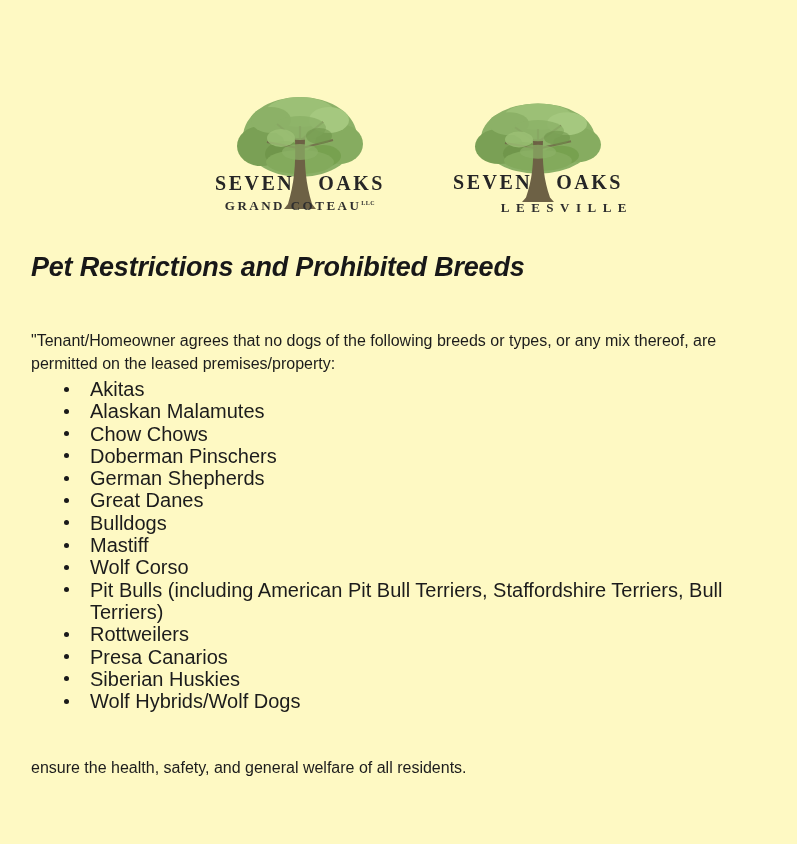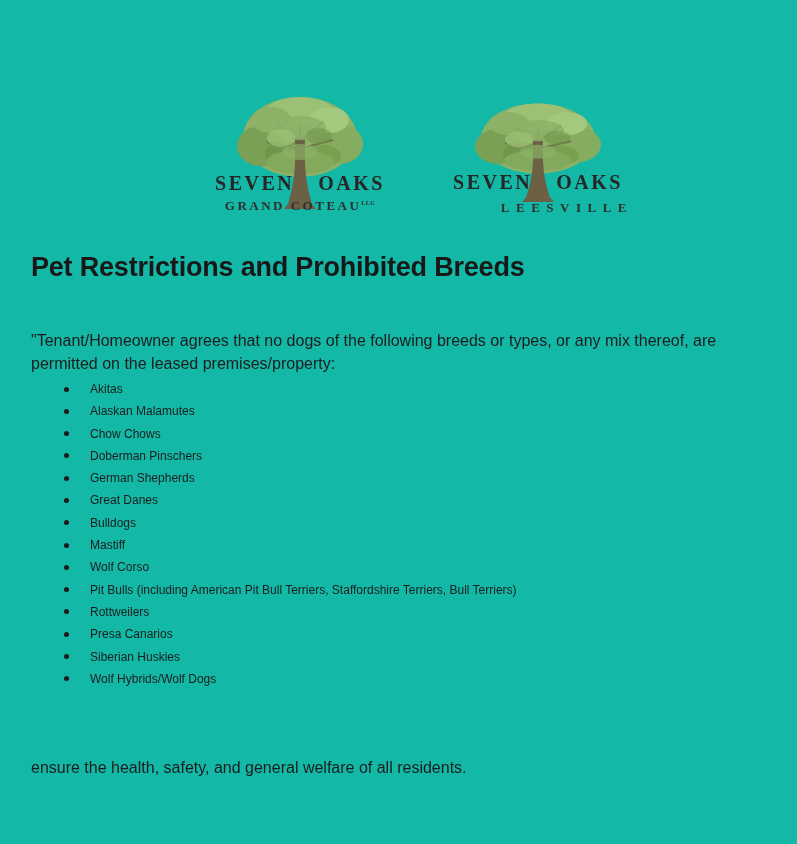--- a/index.html
+++ b/index.html
@@ -1,19 +1,19 @@
 <!DOCTYPE html>
 <html><head>
 <meta charset="utf-8">
 <style>
   html,body { margin:0; padding:0; background:#ffffff; }
   .page {
     position:relative;
     width:797px; height:844px;
-    background:#14b8a6;
+    background:#fef9c3;
     overflow:hidden;
     font-family:"Liberation Sans","DejaVu Sans",sans-serif;
     color:#1c1c1c;
   }
 
   
   .logo { position:absolute; width:190px; height:132px; }
   .logo-gc { left:205px; top:92px; }
   .logo-lv { left:443px; top:97px; }
   .logo svg { position:absolute; left:0; top:0; display:block; }
@@ -33,32 +33,32 @@
     color:#2e2e2e; white-space:nowrap;
   }
   .logo-gc .logo-sub { top:106px; font-size:13px; letter-spacing:2.5px; font-weight:600; }
   .logo-lv .logo-sub { top:103px; font-size:13px; letter-spacing:6.5px; font-weight:600;text-align:right; }
   .logo-sub sup { font-size:6px; letter-spacing:0.5px; vertical-align:super; }
 
   
   .doc-heading {
     position:absolute; left:31px; top:252px; margin:0;
     font-size:27px; font-weight:bold; letter-spacing:-0.2px;
-    color:#181818; white-space:nowrap;
+    color:#181818; white-space:nowrap;font-style:italic;
   }
   .para { position:absolute; left:31px; font-size:16px; line-height:23px; color:#1c1c1c; }
   .para-intro { top:329px; }
   .para-closing { top:756px; }
   .para div { white-space:nowrap; }
 
   ul.breed-list {
     position:absolute; left:0; top:378px;
     margin:0; padding:0 0 0 63px;
     width:734px; list-style:none;
-    font-size:12px; line-height:22.3px; color:#1c1c1c;
+    font-size:20px; line-height:22.3px; color:#1c1c1c;
   }
   ul.breed-list li { position:relative; padding-left:27px; padding-right:27px; }
   ul.breed-list li::before {
     content:""; position:absolute; left:1px; top:8.5px;
     width:5px; height:5px; border-radius:50%; background:#1a1a1a;
   }
 </style>
 </head>
 <body>
 

